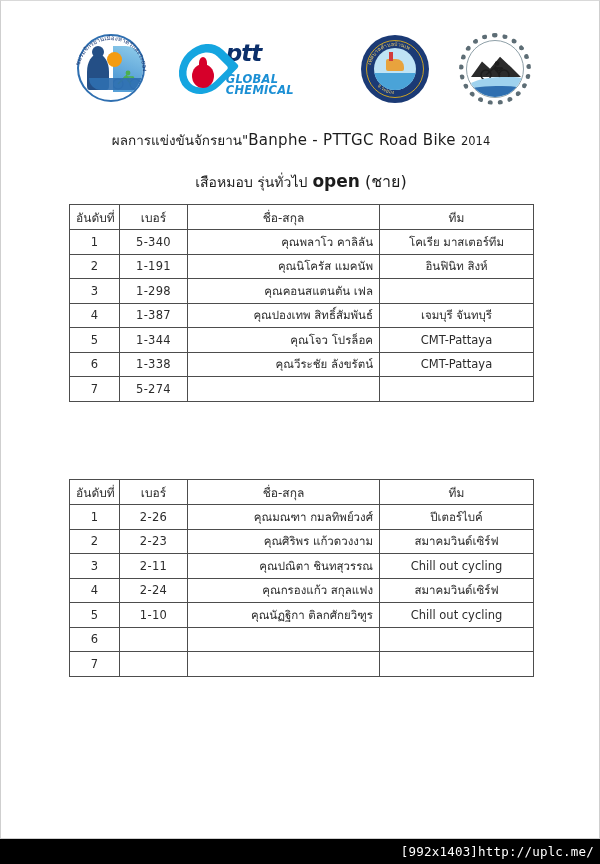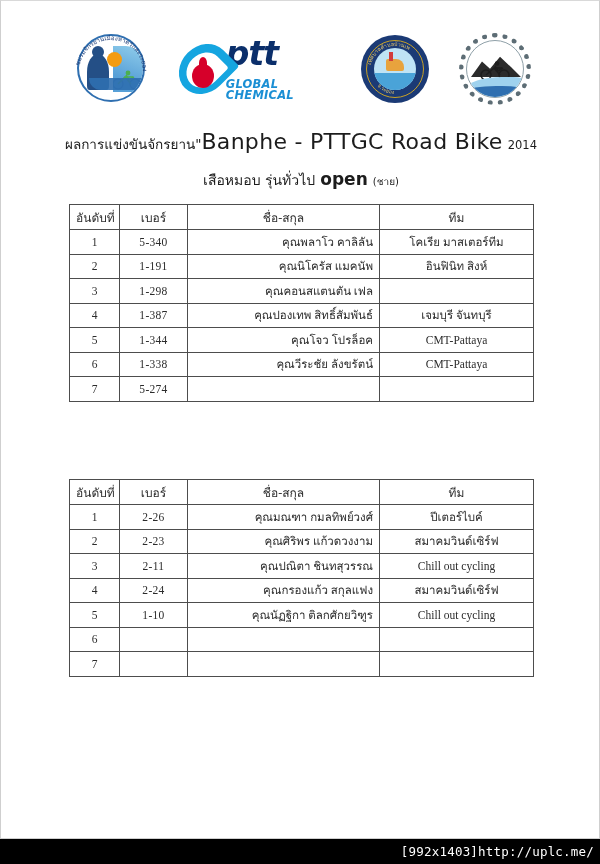--- a/index.html
+++ b/index.html
@@ -114,21 +114,21 @@
   }
   .logo2 .flame .drop::before{
     content:""; position:absolute; left:7px; top:-7px;
     width:8px;height:12px;background:#d6002a;
     border-radius:50% 50% 40% 40%;
   }
   .logo2 .words { line-height: 1; }
   .logo2 .ptt {
     font-family: "DejaVu Sans", sans-serif;
     font-weight: bold; font-style: italic;
-    font-size: 33px; color: #0b2f6b; letter-spacing: -1px;
+    font-size: 23px; color: #0b2f6b; letter-spacing: -1px;
   }
   .logo2 .gc {
     font-family: "DejaVu Sans", sans-serif;
     font-weight: bold; font-style: italic;
     font-size: 11.5px; color: #1b8fd4; letter-spacing: .2px;
     margin-top: 9px;
   }
 
   
   .logo3 { width: 68px; height: 68px; }
@@ -195,46 +195,45 @@
   
   .doc-title {
     position: absolute;
     left: 0; top: 128px;
     width: 600px;
     text-align: center;
     color: #1c1c1c;
     white-space: nowrap;
   }
   .doc-title .th   { font-size: 13.5px; }
-  .doc-title .main { font-size: 22px; letter-spacing: .3px; }
+  .doc-title .main { font-size: 15px; letter-spacing: .3px; }
   .doc-title .yr   { font-size: 11.5px; }
 
   .section-head {
     position: absolute;
     left: 0;
     width: 600px;
     text-align: center;
     color: #1c1c1c;
     white-space: nowrap;
   }
   .section-head .th   { font-size: 14px; text-align: center; }
   .section-head .en   { font-size: 17px; font-weight: bold; }
-  .section-head .gen  { font-size: 10px; }
+  .section-head .gen  { font-size: 16px; }
   #head1 { top: 168px; }
   #head2 { top: 440px; }
 
   
   table.results {
     position: absolute;
     left: 68px;
     width: 464px;
     border-collapse: collapse;
     table-layout: fixed;
     background: #ffffff;
-    font-family: Liberation Serif, serif;
   }
   #table1 { top: 203px; }
   #table2 { top: 478px; }
 
   table.results th,
   table.results td {
     border: 1px solid #4d4d4d;
     height: 24.5px;
     padding: 0 6px;
     font-size: 11.5px;

